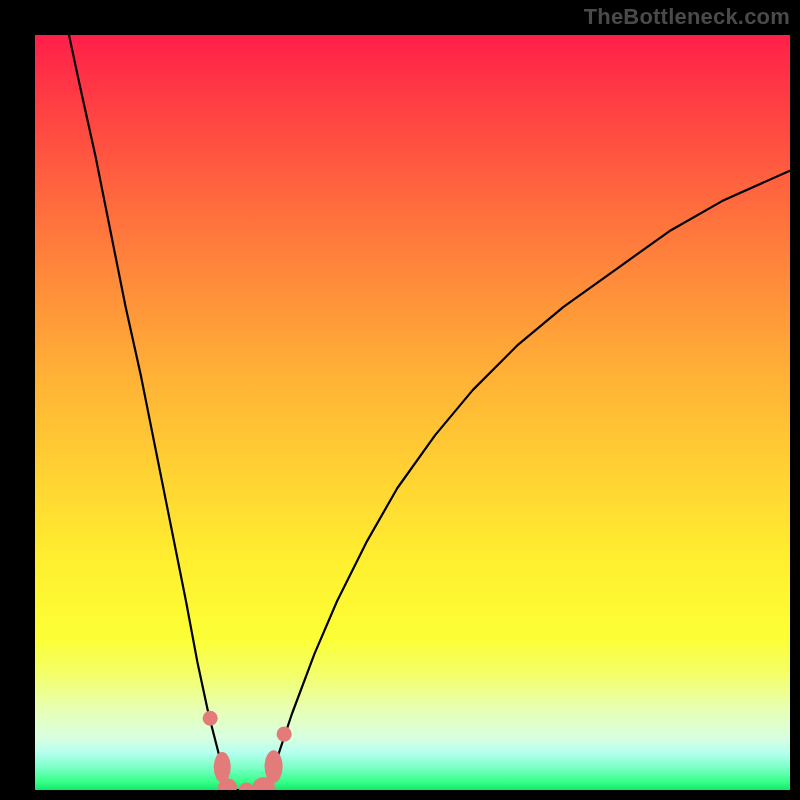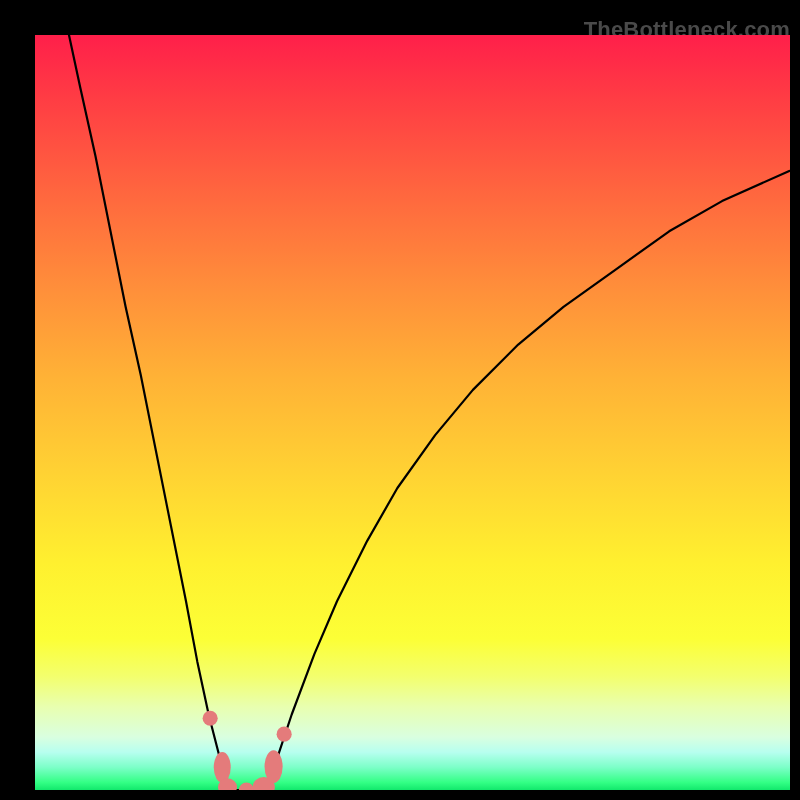--- a/index.html
+++ b/index.html
@@ -41,21 +41,21 @@
       #e8ffb0 89%,
       #d9ffe0 93%,
       #b7ffef 95%,
       #7cffc8 97%,
       #33ff85 99%,
       #12e86c 100%
     );
   }
   .watermark {
     position: absolute;
-    top: 17px;
+    top: 4px;
     right: 10px;
     color: #4a4a4a;
     font-size: 22px;
     font-weight: 600;
     letter-spacing: 0.2px;
     user-select: none;
   }
   svg.curve {
     position: absolute;
     left: 0; top: 0;

